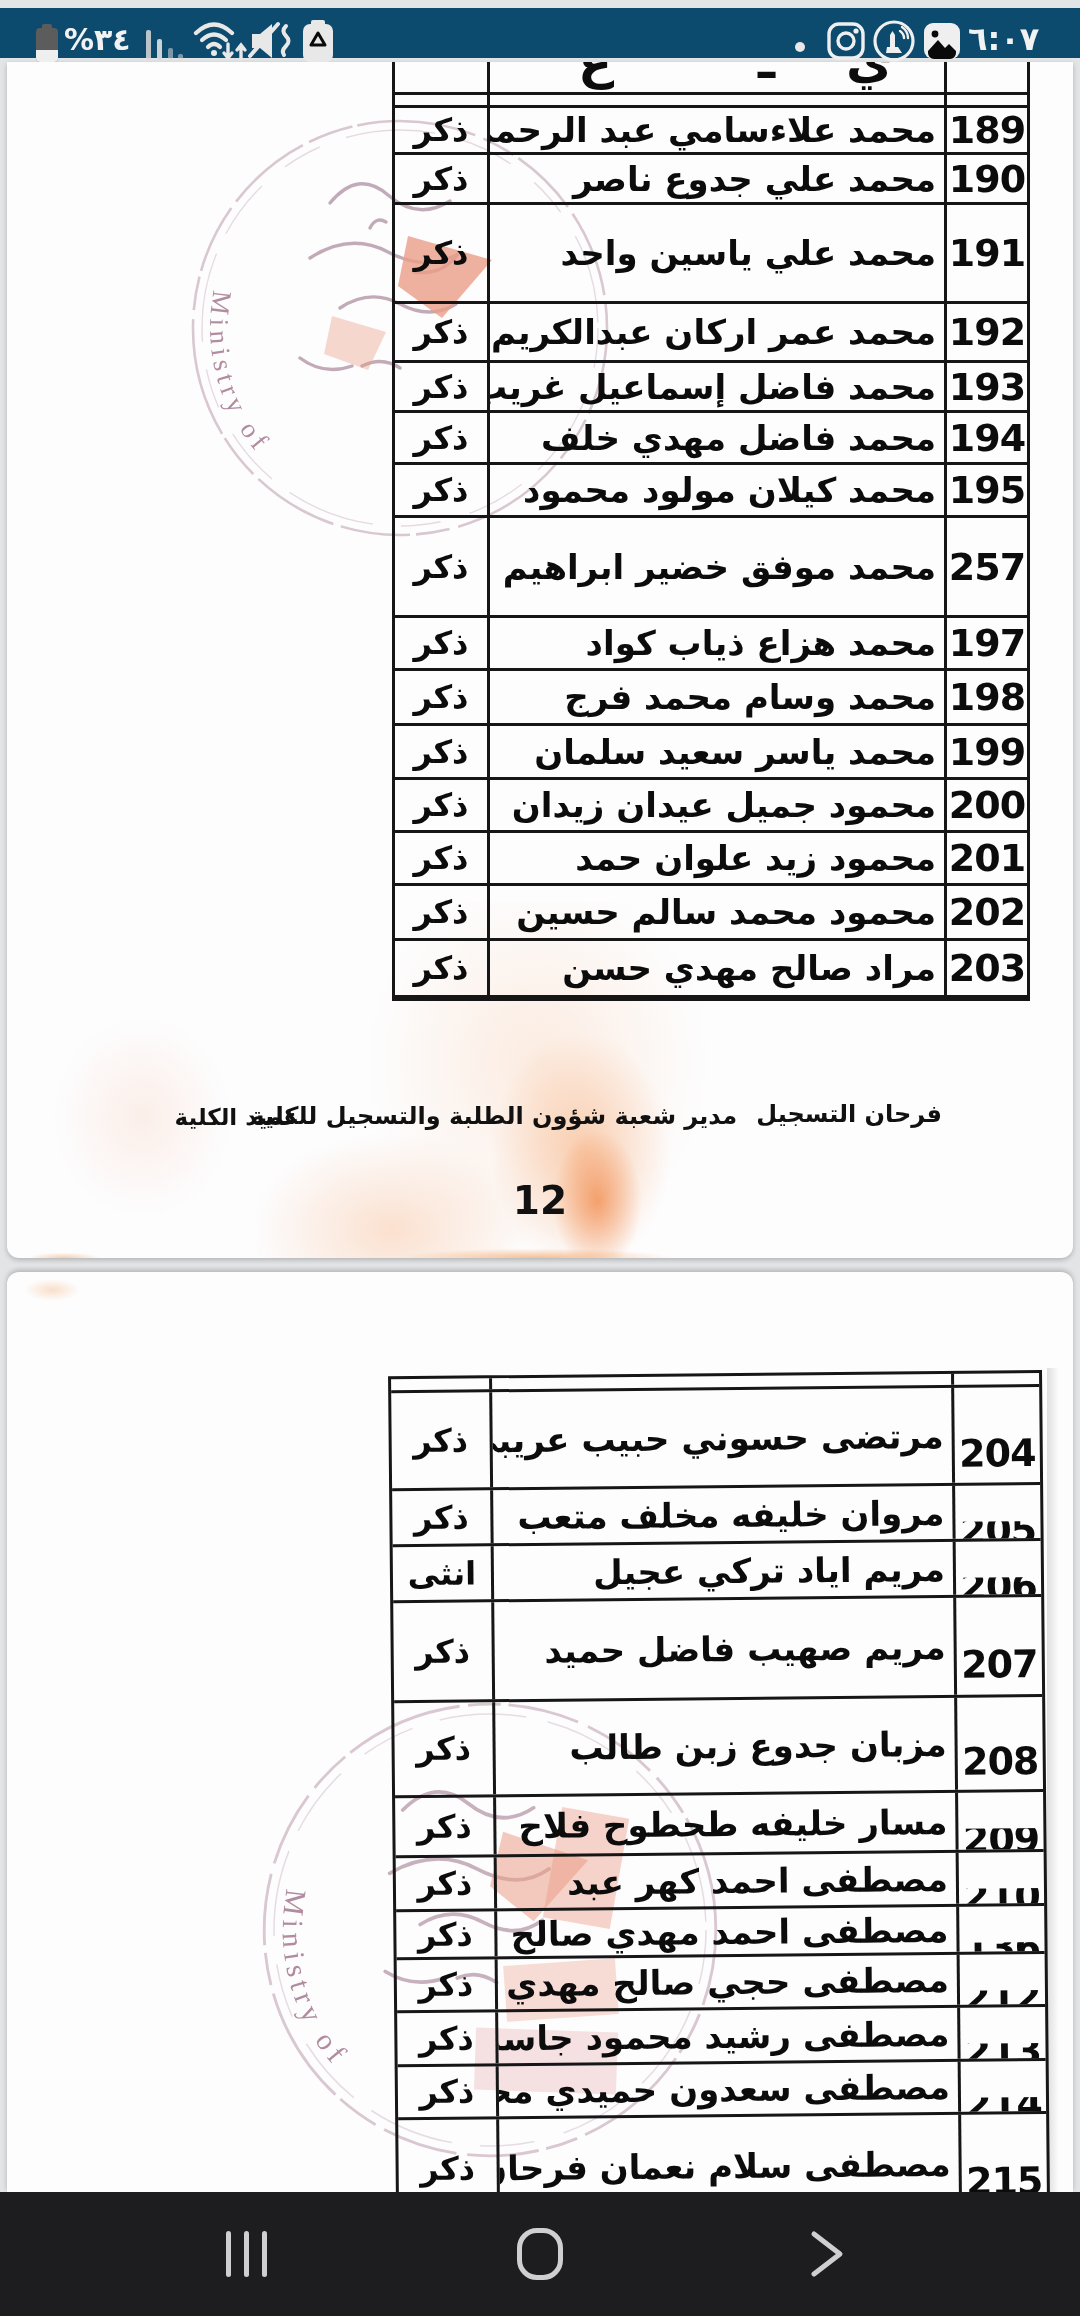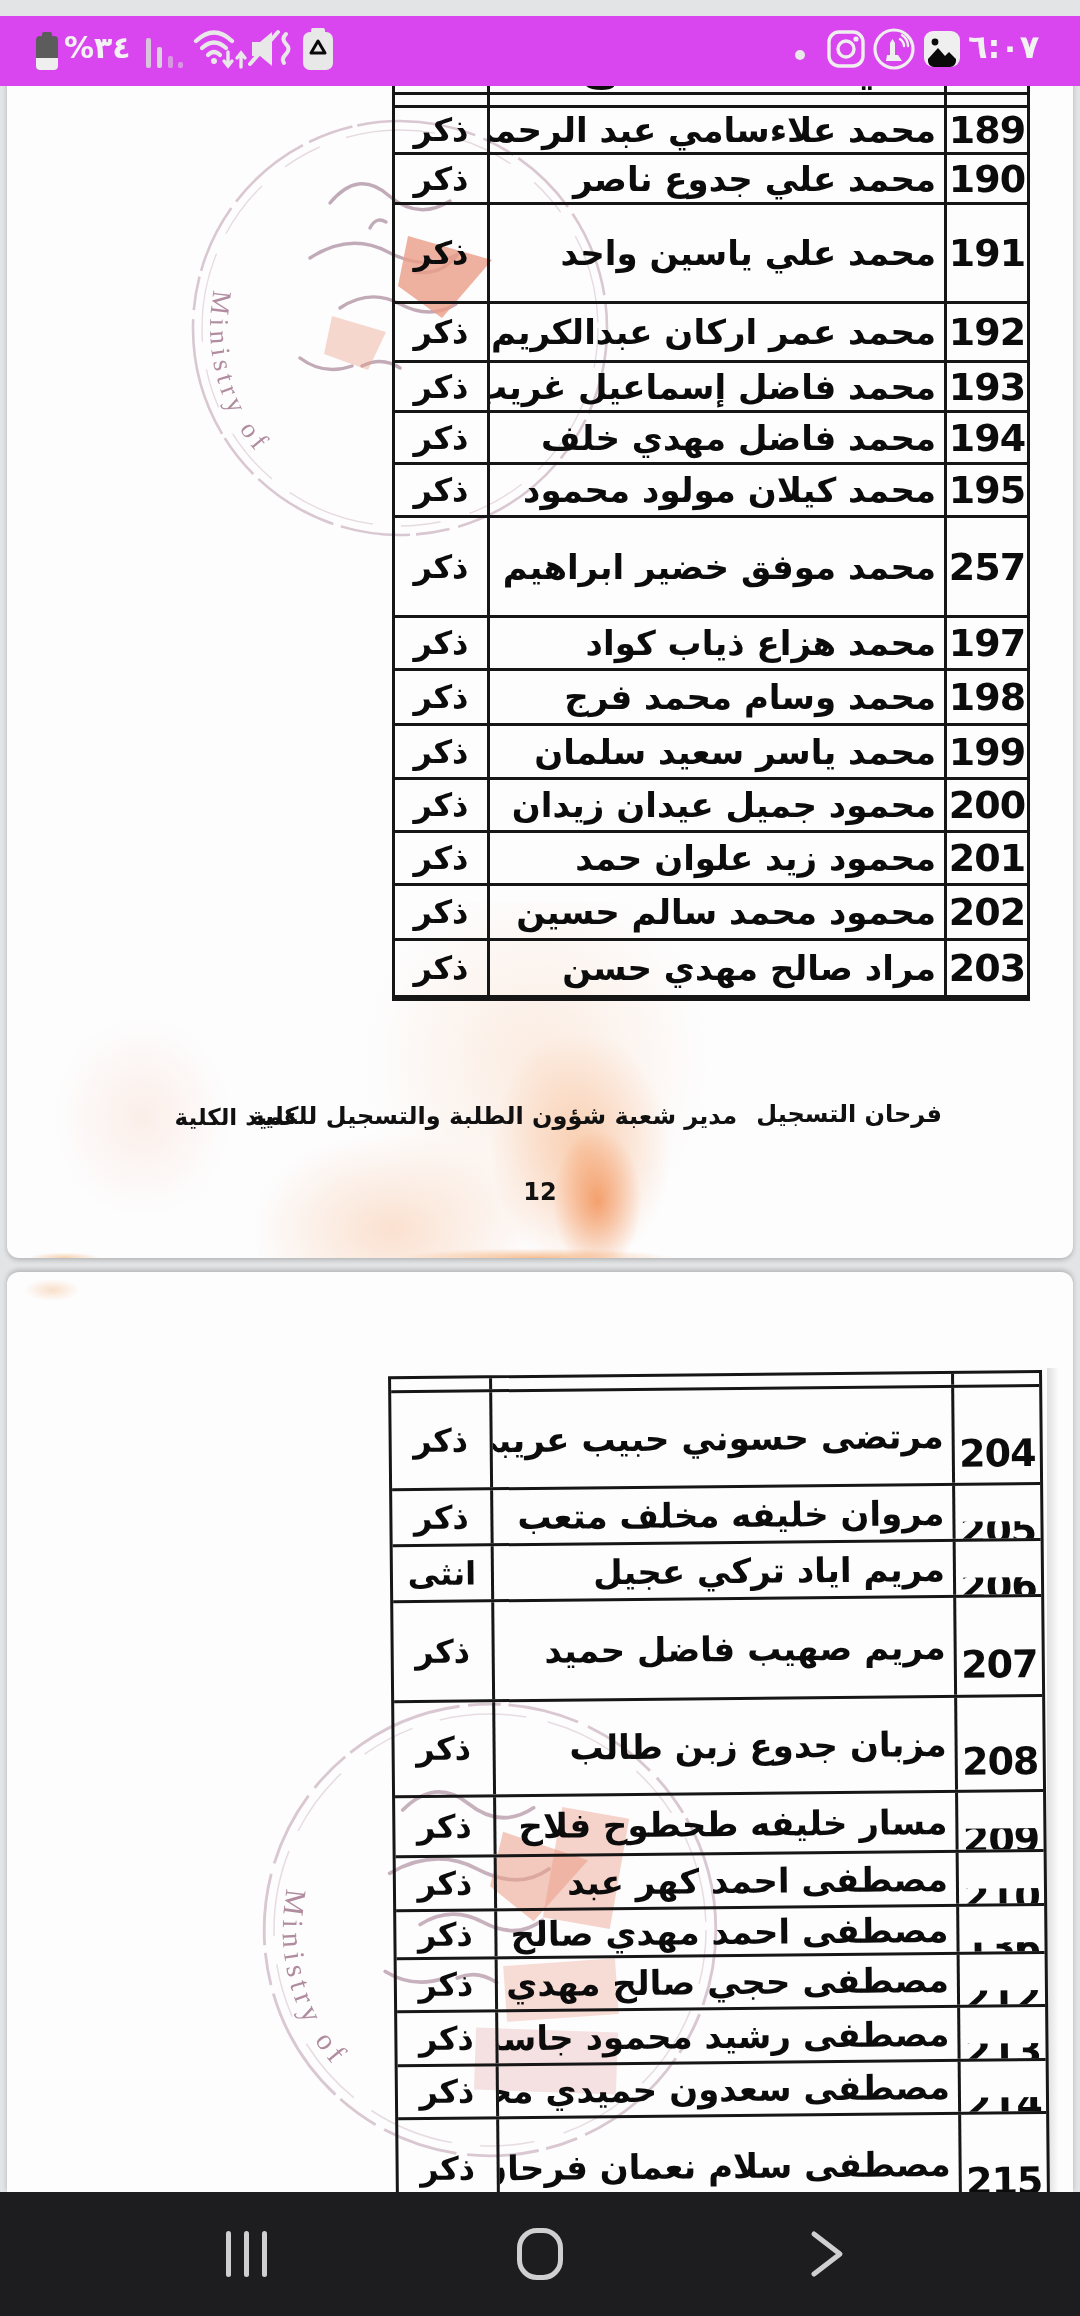--- a/index.html
+++ b/index.html
@@ -1,21 +1,21 @@
 <!DOCTYPE html>
 <html><head>
 <meta charset="utf-8">
 <style>
   html,body{margin:0;padding:0;}
   body{
     width:1080px;height:2316px;position:relative;overflow:hidden;
     background:#e2e4e6;font-family:"DejaVu Sans",sans-serif;
   }
   
-  #status-bar{position:absolute;left:0;top:16px;width:1080px;height:70px;background:#d946ef;z-index:40;}
+  #status-bar{position:absolute;left:0;top:8px;width:1080px;height:50px;background:#0c4a6e;z-index:40;}
   #status-bar .txt{position:absolute;color:#f2f2f2;font-weight:700;}
   #battery-pct{left:64px;top:14px;font-size:30px;}
   #clock{left:968px;top:12px;font-size:32px;letter-spacing:1px;}
   .batt{position:absolute;left:36px;top:20px;width:22px;height:34px;background:#5c5c5c;border-radius:4px;}
   .batt:before{content:"";position:absolute;left:6px;top:-4px;width:10px;height:4px;background:#5c5c5c;border-radius:2px 2px 0 0;}
   .batt .lvl{position:absolute;left:0;bottom:0;width:100%;height:34%;background:#efefef;border-radius:0 0 4px 4px;}
   .sigbars{position:absolute;left:146px;top:22px;width:40px;height:32px;}
   .sigbars span{position:absolute;bottom:2px;width:5px;border-radius:2px;background:#d9d9d9;}
   .sigbars .b1{left:0;height:30px;opacity:.85;}
   .sigbars .b2{left:11px;height:21px;opacity:.95;}
@@ -61,21 +61,21 @@
   .partial .frag{position:absolute;font-size:50px;font-weight:700;color:#0c0c0c;top:-30px;}
   .spacer-row{height:10px;border-bottom:3px solid #161616;display:flex;}
   .spacer-row .cell{font-size:0;}
   .band{height:14px;}
   
   .sig{position:absolute;font-weight:700;color:#111;text-align:left;direction:rtl;white-space:nowrap;z-index:4;}
   #sig-right{left:775px;top:1038px;width:160px;font-size:24px;}
   #sig-center{left:378px;top:1040px;width:352px;font-size:24px;}
   #sig-left{left:182px;top:1042px;width:110px;font-size:23px;}
   #page-num{position:absolute;left:500px;top:1116px;width:66px;text-align:center;
-            font-size:24px;font-weight:700;color:#111;z-index:4;}
+            font-size:39px;font-weight:700;color:#111;z-index:4;}
   
   .blob{position:absolute;pointer-events:none;z-index:1;}
   #blob1{left:250px;top:840px;width:540px;height:356px;
     background:
       radial-gradient(ellipse 62px 98px at 63% 84%, rgba(240,124,54,.65), rgba(240,124,54,0) 72%),
       radial-gradient(ellipse 130px 170px at 60% 70%, rgba(246,166,110,.5), rgba(246,166,110,0) 70%),
       radial-gradient(ellipse 230px 250px at 52% 45%, rgba(250,212,184,.42), rgba(250,212,184,0) 75%),
       radial-gradient(ellipse 190px 130px at 25% 92%, rgba(248,190,150,.45), rgba(248,190,150,0) 75%);}
   #haze-left{left:15px;top:920px;width:240px;height:270px;
     background:radial-gradient(ellipse 120px 135px at 50% 50%, rgba(250,226,215,.55), rgba(250,226,215,0) 75%);}

